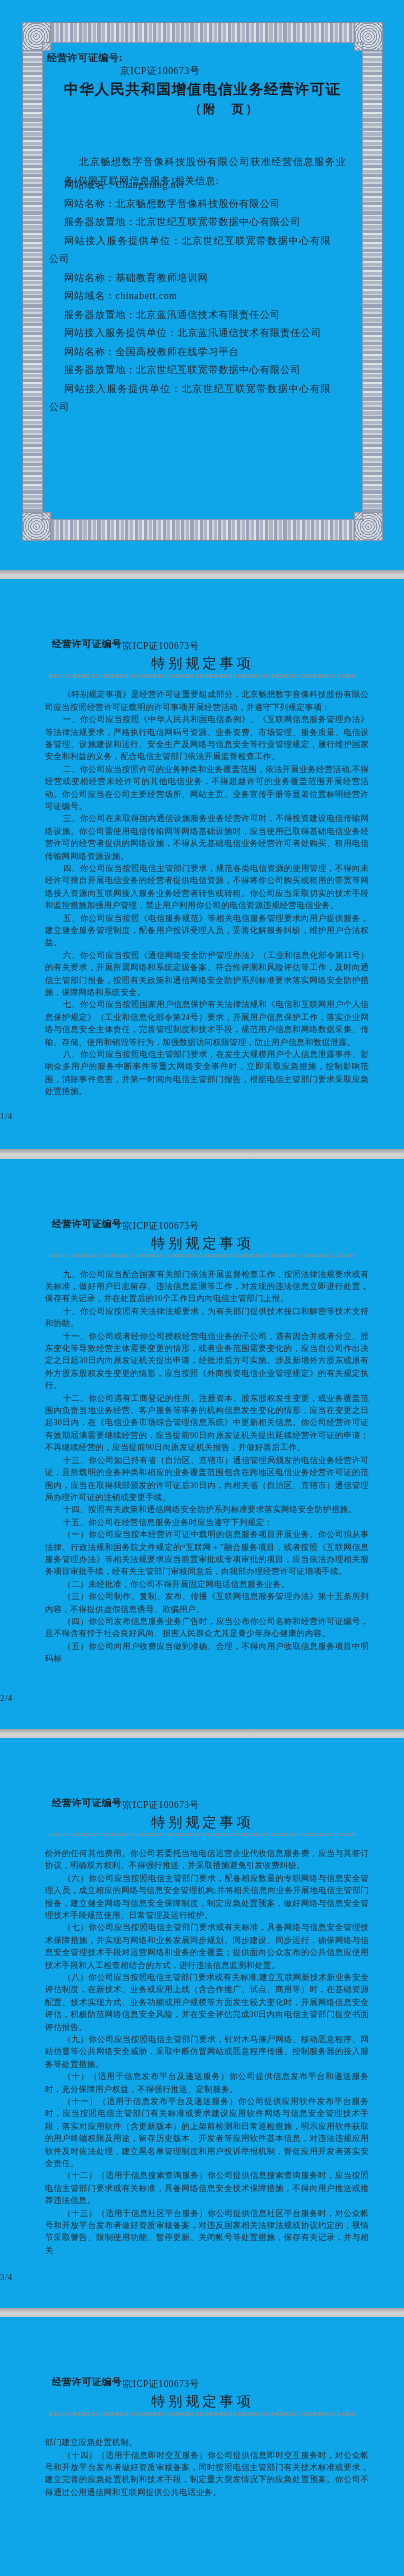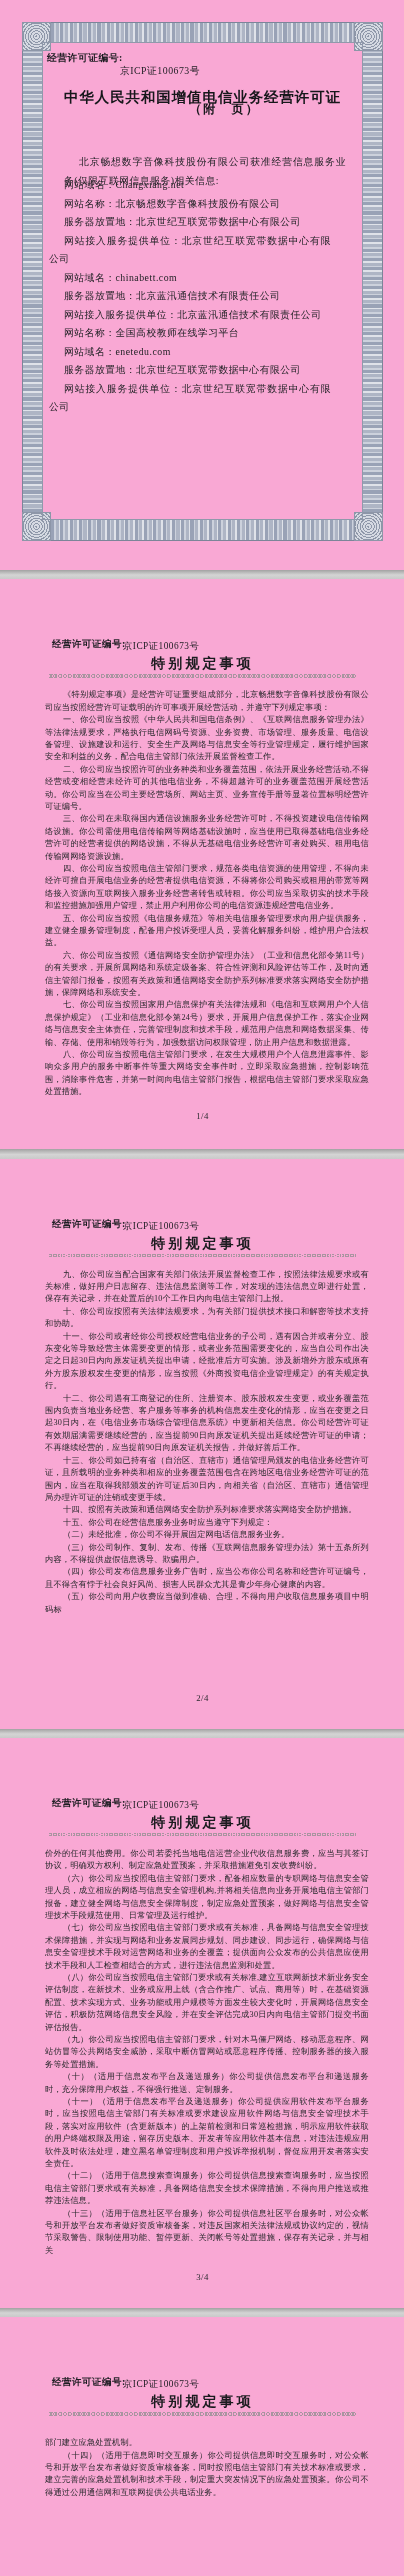--- a/index.html
+++ b/index.html
@@ -1,60 +1,60 @@
 <!DOCTYPE html>
 <html style="font-size:8.2px"><head>
 <meta charset="utf-8">
 <style>
   html,body{margin:0;padding:0;}
   body{width:405px;background:#c8c8c8;font-family:"Liberation Serif","DejaVu Serif",serif;color:#26262a;}
   .stack{width:405px;}
-  .page{position:relative;width:405px;background:#f9a8d4;overflow:hidden;}
+  .page{position:relative;width:405px;background:#0ea5e9;overflow:hidden;}
   .gap{height:9.3px;background:linear-gradient(180deg,#a2a2a2,#d4d4d4 55%,#c9c9c9);}
   .p-tall{height:570px;}
   .p-last{height:555px;}
 
   
   .cert-frame{position:absolute;left:21.6px;top:21.6px;right:21.6px;bottom:29px;border:0.5px solid #7c8599;}
   .cf-top,.cf-bottom{position:absolute;left:0;right:0;height:19.6px;
     background:repeating-linear-gradient(90deg,#99a2b6 0 3.1px,#ccd1dc 3.1px 4.6px,#aeb5c5 4.6px 7.7px,#dfe2e9 7.7px 9.3px);}
   .cf-top{top:0}.cf-bottom{bottom:0}
   .cf-left,.cf-right{position:absolute;top:0;bottom:0;width:19.6px;
     background:repeating-linear-gradient(0deg,#99a2b6 0 3.1px,#ccd1dc 3.1px 4.6px,#aeb5c5 4.6px 7.7px,#dfe2e9 7.7px 9.3px);}
   .cf-left{left:0}.cf-right{right:0}
   .cf-corner{position:absolute;width:29px;height:29px;
     background:repeating-radial-gradient(circle at 50% 50%,#8d96a8 0 1px,#d5d9e2 1px 2.6px);
     border:0.5px solid #8d96a8;box-sizing:border-box;}
   .cf-tl{left:-0.5px;top:-0.5px}.cf-tr{right:-0.5px;top:-0.5px}.cf-bl{left:-0.5px;bottom:-0.5px}.cf-br{right:-0.5px;bottom:-0.5px}
   .cf-inner{position:absolute;inset:19.6px;border:1px solid #9099ab;}
 
   .cert-label{position:absolute;left:47px;top:52px;font-size:9.8px;font-weight:700;letter-spacing:0.5px;color:#1d1d22;}
   .cert-number{position:absolute;left:120px;top:65px;font-size:9.8px;letter-spacing:0.5px;color:#1d1d22;}
-  .cert-title{position:absolute;left:0;right:0;top:80px;margin:8px;text-align:center;
+  .cert-title{position:absolute;left:0;right:0;top:80px;margin:0;text-align:center;
     font-size:14.4px;font-weight:700;letter-spacing:1px;color:#17171b;}
   .cert-subtitle{position:absolute;left:0;right:0;top:101px;text-align:center;
     font-size:12px;font-weight:700;letter-spacing:2.1px;color:#17171b;padding-left:44px;}
   .cert-intro{position:absolute;left:49px;top:137px;width:282px;margin:15px;
     font-size:9.8px;line-height:19px;letter-spacing:0.5px;text-indent:15px;text-align:justify;color:#222226;}
   .cert-entries{position:absolute;left:49px;top:176px;width:282px;}
   .cert-entries p{margin:0;font-size:9.8px;line-height:18.5px;letter-spacing:0.5px;text-indent:15px;text-align:justify;color:#222226;}
 
   
   .tp-label{position:absolute;left:52px;top:59px;font-size:9.5px;font-weight:700;letter-spacing:0.5px;color:#1d1d22;}
   .tp-number{position:absolute;left:123px;top:61px;font-size:9.3px;letter-spacing:0.5px;color:#1d1d22;}
   .tp-title{position:absolute;left:0;right:0;top:76px;margin:0;text-align:center;
-    font-size:14px;font-weight:700;letter-spacing:3.1px;color:#1b1b1f;}
+    font-size:14px;font-weight:400;letter-spacing:3.1px;color:#1b1b1f;}
   .wavy{position:absolute;left:49px;top:95px;width:307px;height:3.6px;opacity:.75;
     background:repeating-linear-gradient(115deg,#8f8f8f 0 0.8px,transparent 0.8px 2.3px),
                repeating-linear-gradient(65deg,#8f8f8f 0 0.8px,transparent 0.8px 2.3px);}
   .tp-body{position:absolute;left:45px;top:110px;width:324px;font-family:Liberation Serif, serif;}
   .tp-body p{margin:0;font-size:8.2px;line-height:12.4px;letter-spacing:0.2px;text-align:justify;
     text-indent:18px;color:#28282c;}
   .tp-body p.cont{text-indent:0;}
-  .pageno{position:absolute;left:0;right:0;text-align:center;font-size:8.8px;letter-spacing:0.5px;color:#2a2a2e;}
+  .pageno{position:absolute;left:0;right:0;font-size:8.8px;letter-spacing:0.5px;color:#2a2a2e;}
 </style>
 </head>
 <body>
 
 <div class="stack">
 
   <section class="page p-tall">
     <div class="cert-frame">
       <div class="cf-top"></div>
       <div class="cf-bottom"></div>
@@ -69,25 +69,25 @@
     <span class="cert-label">经营许可证编号:</span>
     <span class="cert-number">京ICP证100673号</span>
     <h1 class="cert-title">中华人民共和国增值电信业务经营许可证</h1>
     <div class="cert-subtitle">（附　页）</div>
     <p class="cert-intro">北京畅想数字音像科技股份有限公司获准经营信息服务业务(仅限互联网信息服务)相关信息:</p>
     <div class="cert-entries">
         <p>网站域名：Changxiang.net</p>
         <p>网站名称：北京畅想数字音像科技股份有限公司</p>
         <p>服务器放置地：北京世纪互联宽带数据中心有限公司</p>
         <p>网站接入服务提供单位：北京世纪互联宽带数据中心有限公司</p>
+        <p>网站名称：基础教育教师培训网</p>
         <p>网站域名：chinabett.com</p>
         <p>服务器放置地：北京蓝汛通信技术有限责任公司</p>
         <p>网站接入服务提供单位：北京蓝汛通信技术有限责任公司</p>
         <p>网站名称：全国高校教师在线学习平台</p>
-        <p>网站域名：enetedu.com</p>
         <p>服务器放置地：北京世纪互联宽带数据中心有限公司</p>
         <p>网站接入服务提供单位：北京世纪互联宽带数据中心有限公司</p>
       </div>
   </section>
 
   <div class="gap"></div>
 
   <section class="page p-tall">
     <span class="tp-label">经营许可证编号:</span>
     <span class="tp-number">京ICP证100673号</span>
@@ -115,37 +115,38 @@
     <h2 class="tp-title">特别规定事项</h2>
     <div class="wavy"></div>
     <div class="tp-body">
         <p>九、你公司应当配合国家有关部门依法开展监督检查工作，按照法律法规要求或有关标准，做好用户日志留存、违法信息监测等工作，对发现的违法信息立即进行处置，保存有关记录，并在处置后的10个工作日内向电信主管部门上报。</p>
         <p>十、你公司应按照有关法律法规要求，为有关部门提供技术接口和解密等技术支持和协助。</p>
         <p>十一、你公司或者经你公司授权经营电信业务的子公司，遇有因合并或者分立、股东变化等导致经营主体需要变更的情形，或者业务范围需要变化的，应当自公司作出决定之日起30日内向原发证机关提出申请，经批准后方可实施。涉及新增外方股东或原有外方股东股权发生变更的情形，应当按照《外商投资电信企业管理规定》的有关规定执行。</p>
         <p>十二、你公司遇有工商登记的住所、注册资本、股东股权发生变更，或业务覆盖范围内负责当地业务经营、客户服务等事务的机构信息发生变化的情形，应当在变更之日起30日内，在《电信业务市场综合管理信息系统》中更新相关信息。你公司经营许可证有效期届满需要继续经营的，应当提前90日向原发证机关提出延续经营许可证的申请；不再继续经营的，应当提前90日向原发证机关报告，并做好善后工作。</p>
         <p>十三、你公司如已持有省（自治区、直辖市）通信管理局颁发的电信业务经营许可证，且所载明的业务种类和相应的业务覆盖范围包含在跨地区电信业务经营许可证的范围内，应当在取得我部颁发的许可证后30日内，向相关省（自治区、直辖市）通信管理局办理许可证的注销或变更手续。</p>
         <p>十四、按照有关政策和通信网络安全防护系列标准要求落实网络安全防护措施。</p>
         <p>十五、你公司在经营信息服务业务时应当遵守下列规定：</p>
+        <p>（一）你公司应当按本经营许可证中载明的信息服务项目开展业务。你公司拟从事法律、行政法规和国务院文件规定的“互联网＋”融合服务项目，或者按照《互联网信息服务管理办法》等相关法规要求应当前置审批或专项审批的项目，应当依法办理相关服务项目审批手续，经有关主管部门审核同意后，向我部办理经营许可证增项手续。</p>
         <p>（二）未经批准，你公司不得开展固定网电话信息服务业务。</p>
         <p>（三）你公司制作、复制、发布、传播《互联网信息服务管理办法》第十五条所列内容，不得提供虚假信息诱导、欺骗用户。</p>
         <p>（四）你公司发布信息服务业务广告时，应当公布你公司名称和经营许可证编号，且不得含有悖于社会良好风尚、损害人民群众尤其是青少年身心健康的内容。</p>
         <p>（五）你公司向用户收费应当做到准确、合理，不得向用户收取信息服务项目中明码标</p>
       </div>
     <div class="pageno" style="top:534px">2/4</div>
   </section>
 
   <div class="gap"></div>
 
   <section class="page p-tall">
     <span class="tp-label">经营许可证编号:</span>
     <span class="tp-number">京ICP证100673号</span>
     <h2 class="tp-title">特别规定事项</h2>
     <div class="wavy"></div>
     <div class="tp-body">
-        <p class="cont">价外的任何其他费用。你公司若委托当地电信运营企业代收信息服务费，应当与其签订协议，明确双方权利、制定应急处置预案，并采取措施避免引发收费纠纷。</p>
+        <p class="cont">价外的任何其他费用。你公司若委托当地电信运营企业代收信息服务费，应当与其签订协议，明确双方权利、不得强行推送，并采取措施避免引发收费纠纷。</p>
         <p>（六）你公司应当按照电信主管部门要求，配备相应数量的专职网络与信息安全管理人员，成立相应的网络与信息安全管理机构,并将相关信息向业务开展地电信主管部门报备，建立健全网络与信息安全保障制度，制定应急处置预案，做好网络与信息安全管理技术手段规范使用、日常管理及运行维护。</p>
         <p>（七）你公司应当按照电信主管部门要求或有关标准，具备网络与信息安全管理技术保障措施，并实现与网络和业务发展同步规划、同步建设、同步运行，确保网络与信息安全管理技术手段对运营网络和业务的全覆盖；提供面向公众发布的公共信息应使用技术手段和人工检查相结合的方式，进行违法信息监测和处置。</p>
         <p>（八）你公司应当按照电信主管部门要求或有关标准,建立互联网新技术新业务安全评估制度，在新技术、业务或应用上线（含合作推广、试点、商用等）时，在基础资源配置、技术实现方式、业务功能或用户规模等方面发生较大变化时，开展网络信息安全评估，积极防范网络信息安全风险，并在安全评估完成30日内向电信主管部门提交书面评估报告。</p>
         <p>（九）你公司应当按照电信主管部门要求，针对木马僵尸网络、移动恶意程序、网站仿冒等公共网络安全威胁，采取中断仿冒网站或恶意程序传播、控制服务器的接入服务等处置措施。</p>
         <p>（十）（适用于信息发布平台及递送服务）你公司提供信息发布平台和递送服务时，充分保障用户权益，不得强行推送、定制服务。</p>
         <p>（十一）（适用于信息发布平台及递送服务）你公司提供应用软件发布平台服务时，应当按照电信主管部门有关标准或要求建设应用软件网络与信息安全管理技术手段，落实对应用软件（含更新版本）的上架前检测和日常巡检措施，明示应用软件获取的用户终端权限及用途，留存历史版本、开发者等应用软件基本信息，对违法违规应用软件及时依法处理，建立黑名单管理制度和用户投诉举报机制，督促应用开发者落实安全责任。</p>
         <p>（十二）（适用于信息搜索查询服务）你公司提供信息搜索查询服务时，应当按照电信主管部门要求或有关标准，具备网络信息安全技术保障措施，不得向用户推送或推荐违法信息。</p>
         <p>（十三）（适用于信息社区平台服务）你公司提供信息社区平台服务时，对公众帐号和开放平台发布者做好资质审核备案，对违反国家相关法律法规或协议约定的，视情节采取警告、限制使用功能、暂停更新、关闭帐号等处置措施，保存有关记录，并与相关</p>
       </div>
     <div class="pageno" style="top:534px">3/4</div>

